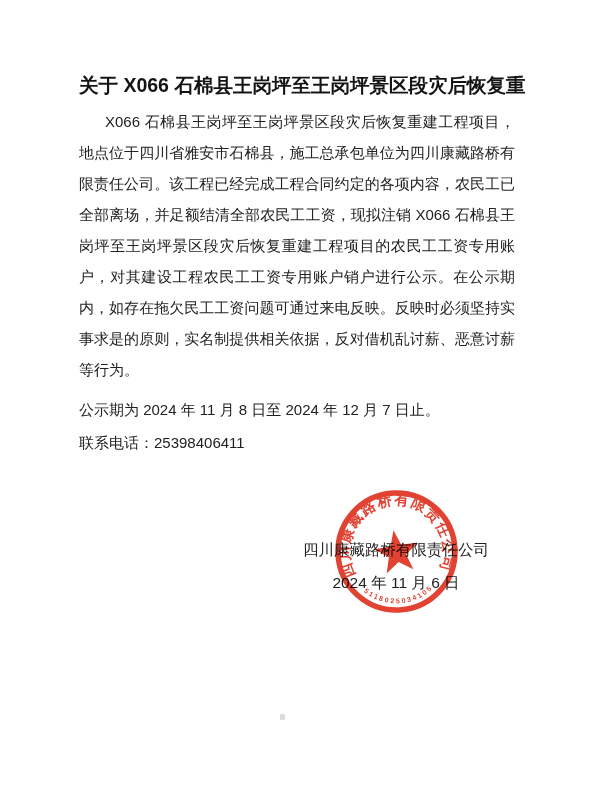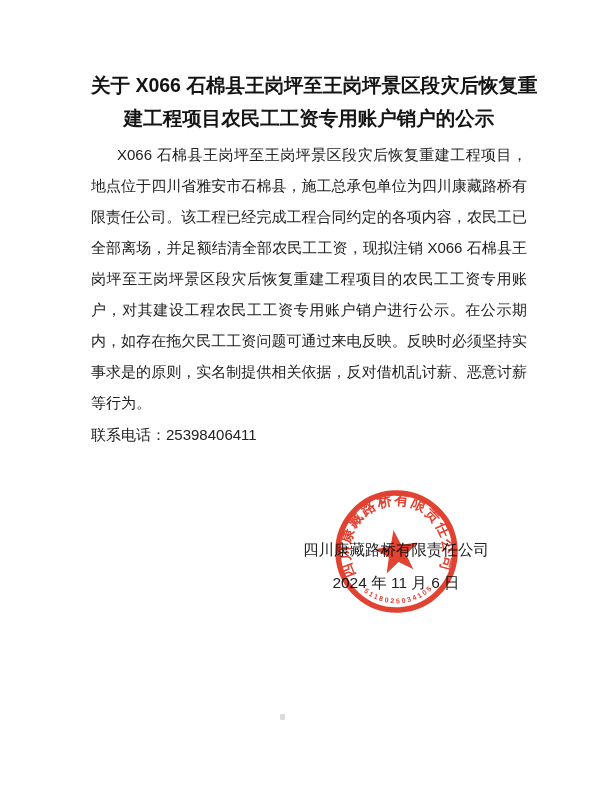--- a/index.html
+++ b/index.html
@@ -4,21 +4,21 @@
 <style>
   html, body { margin:0; padding:0; background:#ffffff; }
   .page {
     position:relative;
     width:607px; height:789px;
     background:#ffffff;
     font-family:"Liberation Sans","DejaVu Sans",sans-serif;
     color:#1e1e1e;
     overflow:hidden;
   }
-  .content { position:absolute; left:91px; top:69px; width:436px; }
+  .content { position:absolute; left:79px; top:69px; width:436px; }
   .title {
     margin:0 0 4px 0;
     font-size:19.5px; font-weight:700; line-height:33px;
     text-align:center; color:#141414; letter-spacing:0px;
   }
   .title span { display:block; white-space:nowrap; }
   .body-par {
     margin:0;
     font-size:15px; line-height:31px;
     text-align:justify; text-justify:inter-character;
@@ -47,23 +47,23 @@
   }
 </style>
 </head>
 <body>
 
 <div class="page">
 
   <div class="content">
     <h1 class="title">
       <span>关于 X066 石棉县王岗坪至王岗坪景区段灾后恢复重</span>
-      <span>建工程项目农民工工资专用账户销户的公示</span>
     </h1>
     <p class="body-par">X066 石棉县王岗坪至王岗坪景区段灾后恢复重建工程项目，地点位于四川省雅安市石棉县，施工总承包单位为四川康藏路桥有限责任公司。该工程已经完成工程合同约定的各项内容，农民工已全部离场，并足额结清全部农民工工资，现拟注销 X066 石棉县王岗坪至王岗坪景区段灾后恢复重建工程项目的农民工工资专用账户，对其建设工程农民工工资专用账户销户进行公示。在公示期内，如存在拖欠民工工资问题可通过来电反映。反映时必须坚持实事求是的原则，实名制提供相关依据，反对借机乱讨薪、恶意讨薪等行为。</p>
+    <p class="line first">公示期为 2024 年 11 月 8 日至 2024 年 12 月 7 日止。</p>
     <p class="line">联系电话：25398406411</p>
   </div>
 
   <div class="sig-company">四川康藏路桥有限责任公司</div>
   <div class="sig-date">2024 年 11 月 6 日</div>
 
   <svg class="seal" viewBox="0 0 127 127" xmlns="http://www.w3.org/2000/svg">
     <defs>
       <path id="seal-arc-top" d="M 22 85.6 A 47 47 0 1 1 105 85.6" fill="none"></path>
       <path id="seal-arc-bottom" d="M 23.7 96.9 A 52 52 0 0 0 103.3 96.9" fill="none"></path>

